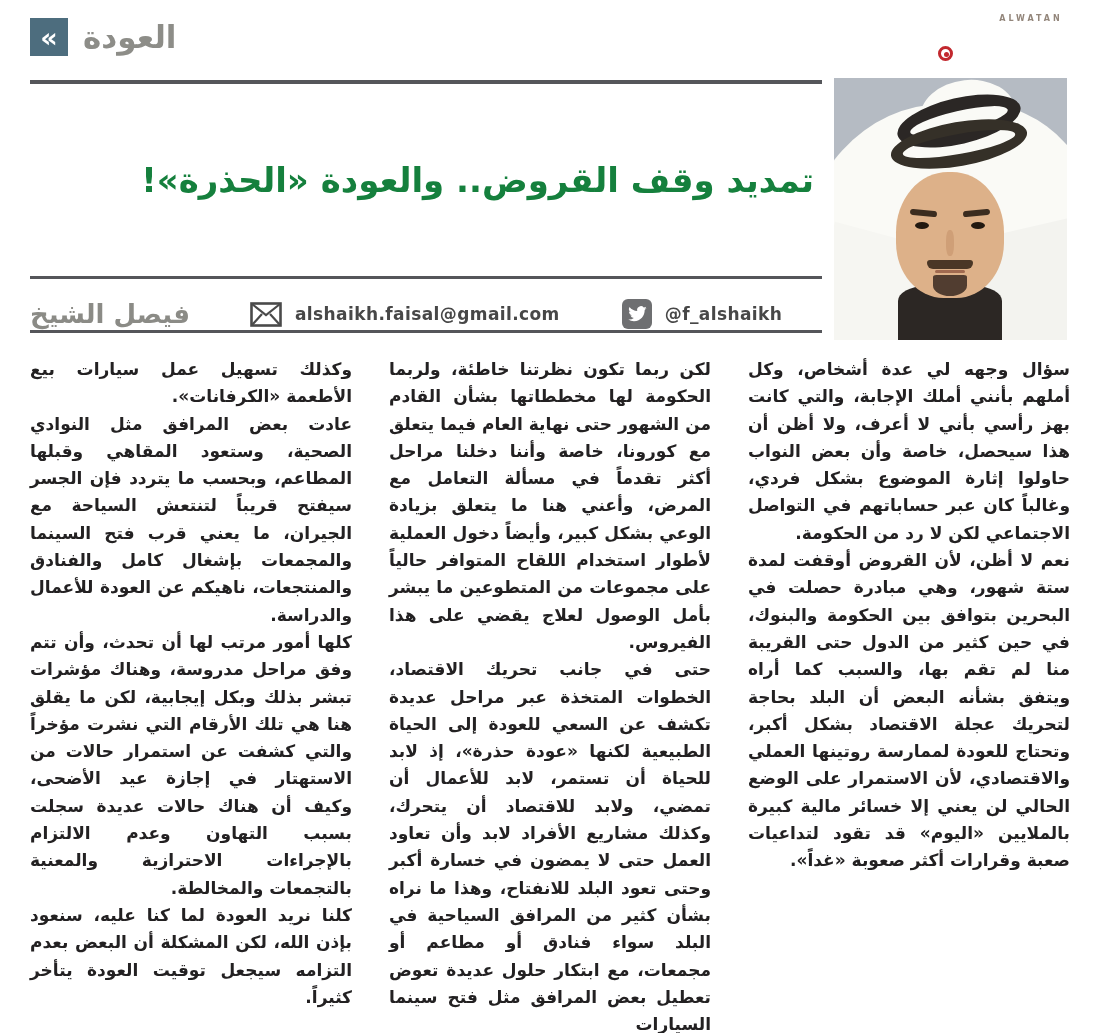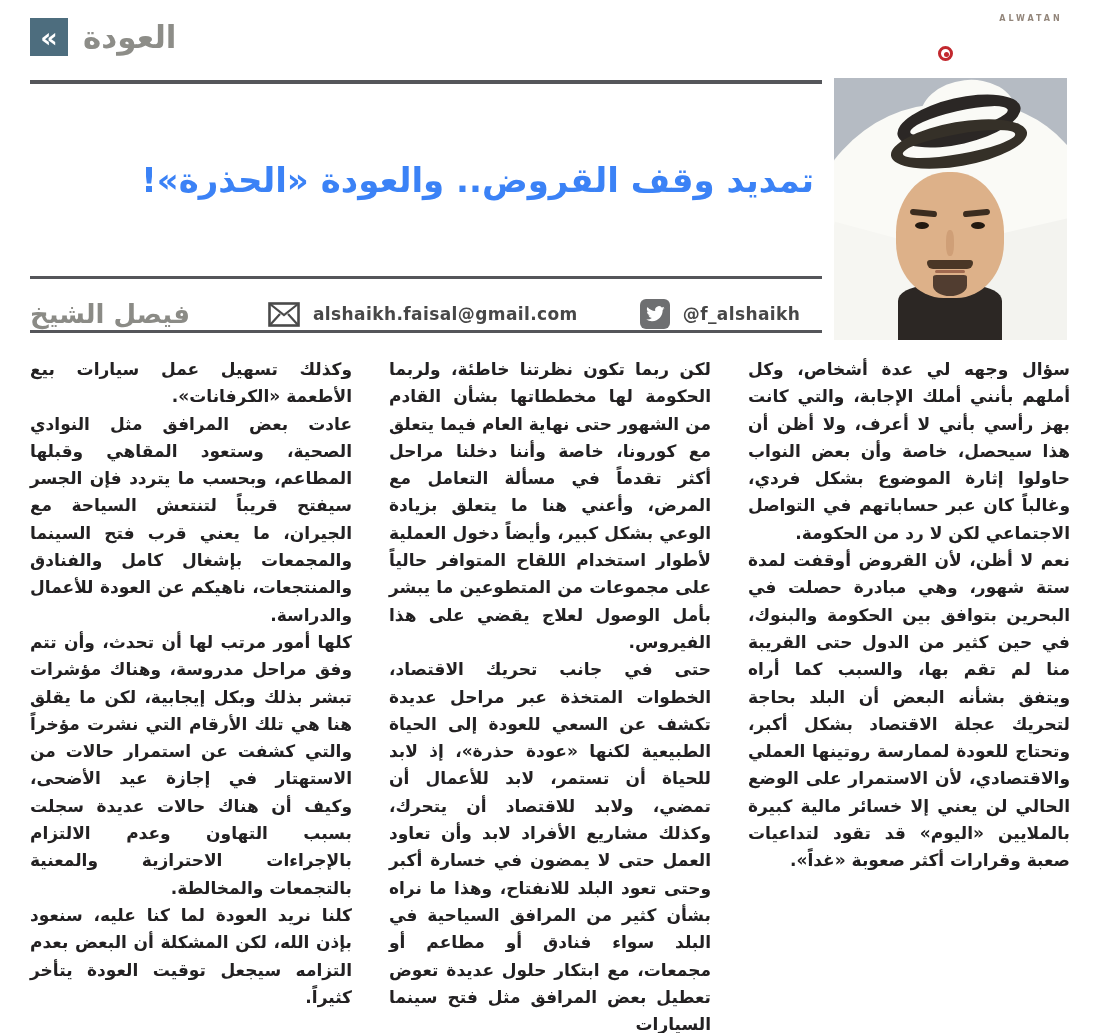--- a/index.html
+++ b/index.html
@@ -34,29 +34,29 @@
                    color:#8d8d88; direction:rtl; line-height:38px; }
 
   .rule { position:absolute; left:30px; width:792px; background:#55565a; }
   .rule-top { top:80px; height:4px; }
   .rule-mid { top:276px; height:3px; }
   .rule-low { top:330px; height:3px; }
 
   
   .headline { position:absolute; top:160px; left:30px; right:286px;
               direction:rtl; text-align:right; font-size:34px; font-weight:bold;
-              color:#3b82f6; letter-spacing:-0.5px; }
+              color:#15803d; letter-spacing:-0.5px; }
 
   
   .author-band { position:absolute; top:280px; left:30px; width:792px; height:68px;
                  display:flex; align-items:center; direction:ltr; }
   .author-name { direction:rtl; font-size:26px; font-weight:bold; color:#8b8b86;
                  min-width:150px; }
   .contact { display:flex; align-items:center; }
-  .contact-email { margin-left:78px; }
+  .contact-email { margin-left:60px; }
   .contact-twitter { margin-left:62px; }
   .contact-text { margin-left:13px; font-size:17px; font-weight:bold;
                   color:#474747; letter-spacing:0.4px; }
   .mail-icon { width:32px; height:25px; display:block; }
   .tw-box { width:30px; height:30px; background:#6e6f71; border-radius:6px;
             display:flex; align-items:center; justify-content:center; }
 
   
   .photo { position:absolute; top:78px; right:33px; width:233px; height:262px;
            background:#b5bbc3; overflow:hidden; }

